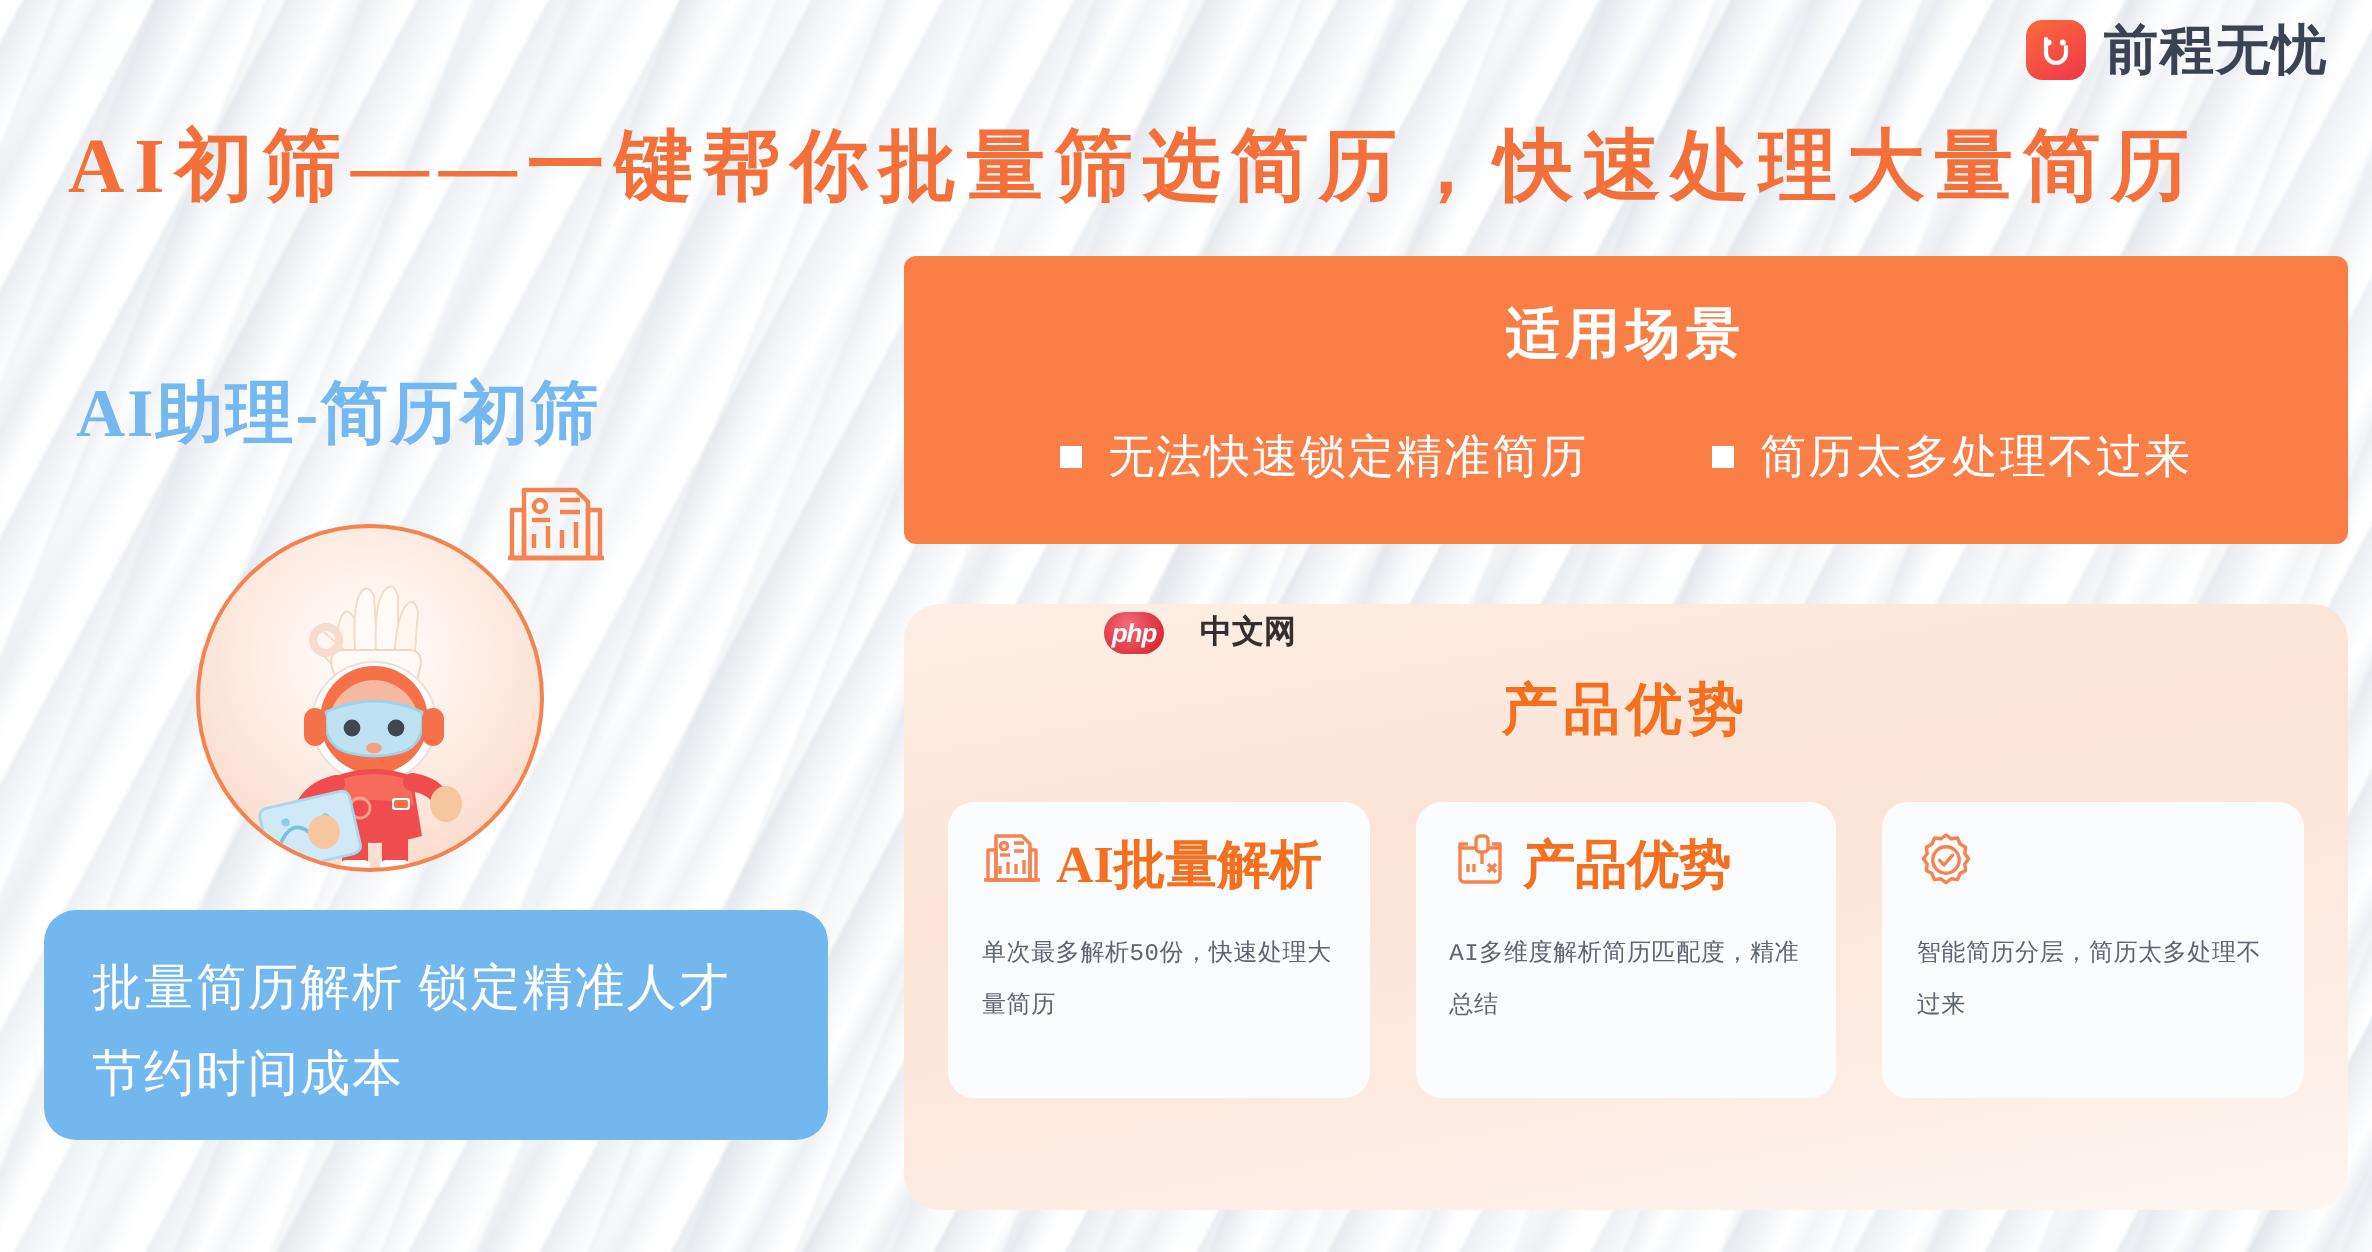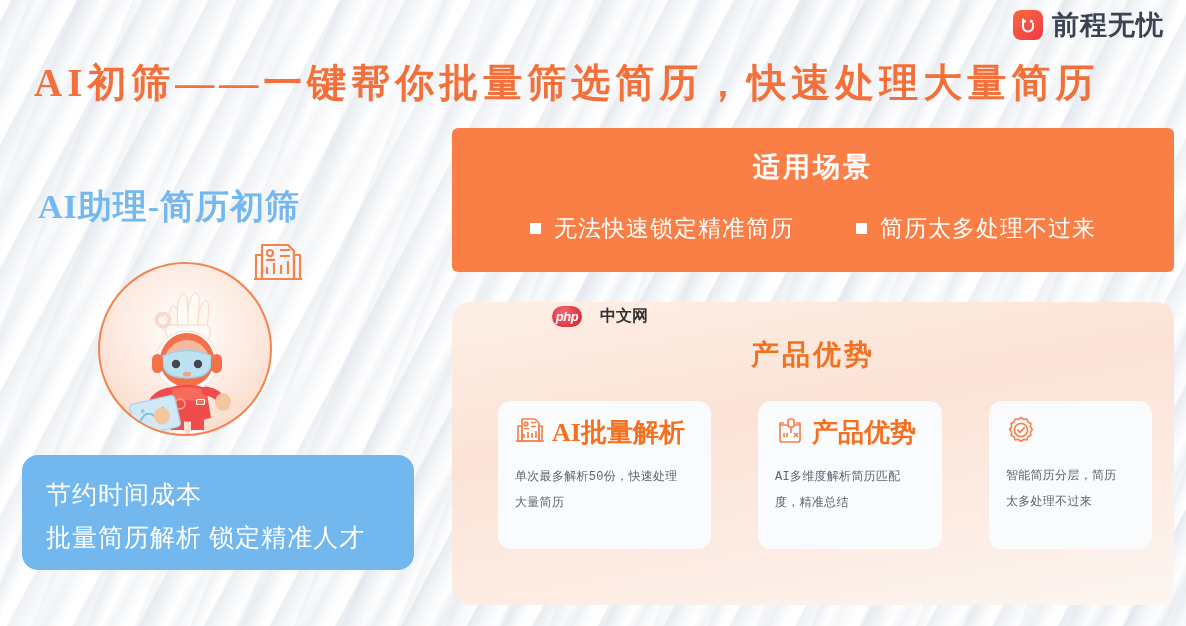--- a/index.html
+++ b/index.html
@@ -239,22 +239,21 @@
     gap: 23px;
     padding: 0 22px;
     margin-top: 27px;
   }
   .card {
     flex: 1;
     height: 148px;
     background: #fafbfc;
     border-radius: 13px;
     box-sizing: border-box;
-    padding: 14px 26px 0 17px;
-    margin-left: 24px;
+    padding: 14px 16px 0 17px;
   }
   .card-head {
     display: flex;
     align-items: center;
     gap: 7px;
   }
   .card-icon { flex: none; display: block; }
   .card-title {
     color: #f4701f;
     font-size: 26px;
@@ -353,22 +352,22 @@
         <path d="M2 42 h48"></path>
         <circle cx="18" cy="16" r="3"></circle>
         <path d="M14 23 h9"></path>
         <path d="M28 13 h10 M28 19 h10"></path>
         <path d="M15 37 v-7 M22 37 v-11 M29 37 v-9 M36 37 v-13"></path>
       </g>
     </svg>
   </div>
 
   <div class="tagline-box">
+    <div class="tagline-line">批量简历解析  锁定精准人才</div>
     <div class="tagline-line">节约时间成本</div>
-    <div class="tagline-line">批量简历解析  锁定精准人才</div>
   </div>
 
   <div class="scenario-panel">
     <div class="scenario-title">适用场景</div>
     <div class="scenario-items">
       <div class="scenario-item">
         <span class="bullet-square"></span>
         <span>无法快速锁定精准简历</span>
       </div>
       <div class="scenario-item">

